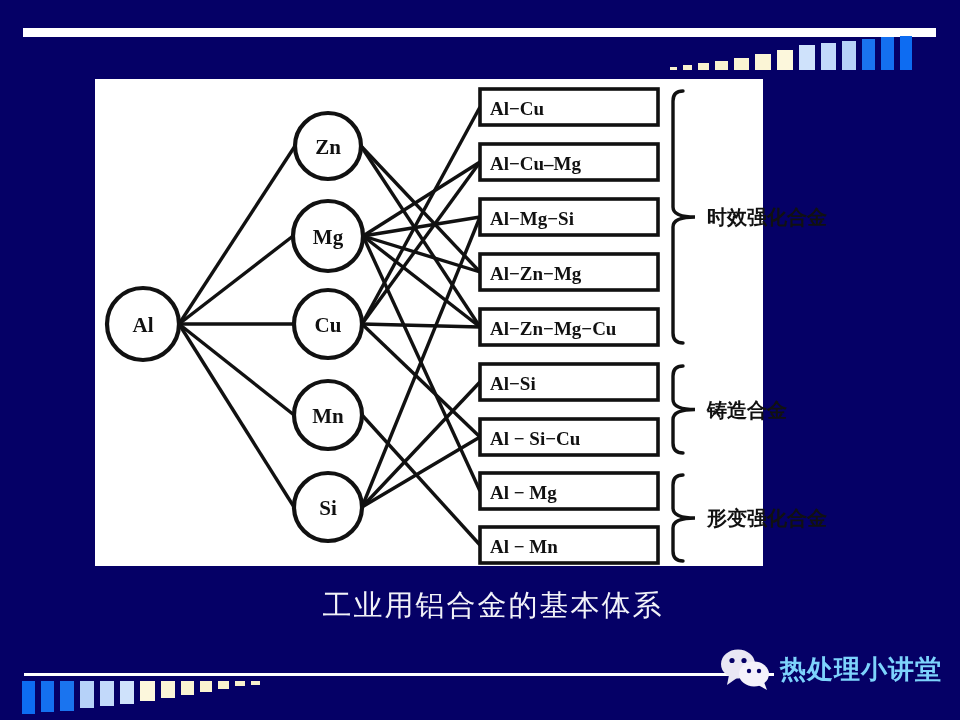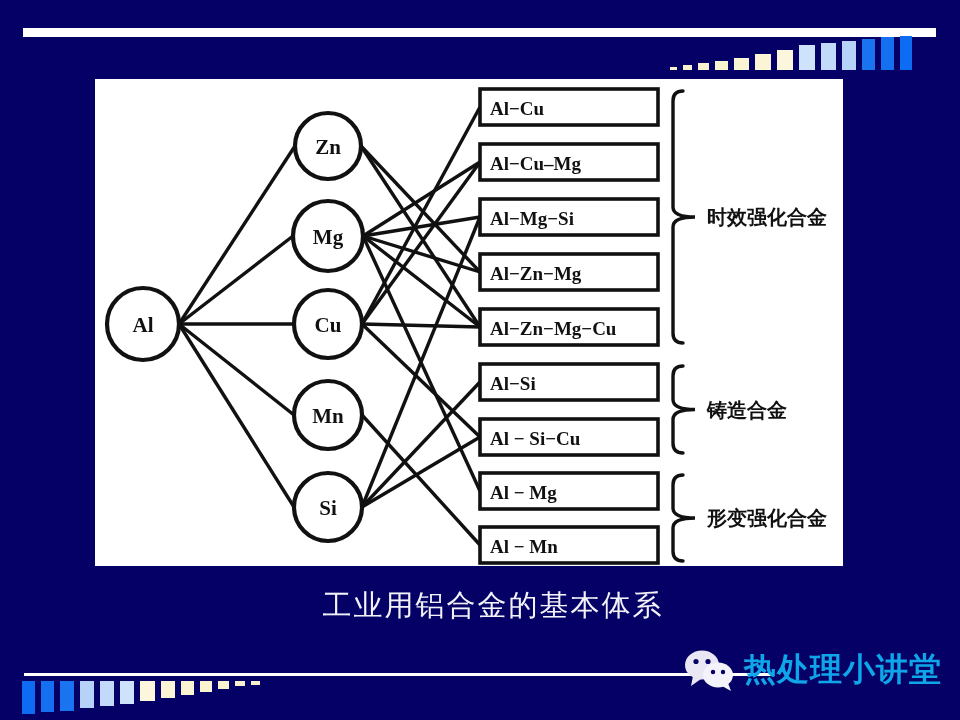--- a/index.html
+++ b/index.html
@@ -30,21 +30,21 @@
   }
   #bottom-bars{
     position:absolute;left:22px;top:681px;width:280px;height:33px;
   }
   #bottom-bars .bar{
     position:absolute;top:0;
   }
 
   
   #figure-panel{
-    position:absolute;left:95px;top:79px;width:748px;height:487px;
+    position:absolute;left:95px;top:79px;width:668px;height:487px;
     background:#ffffff;
   }
   #figure-svg{display:block;width:748px;height:487px;}
 
   .node-circle{fill:#ffffff;stroke:#111111;stroke-width:4.2;}
   .node-label{
     font-family:"Liberation Serif", serif;
     font-size:21px;font-weight:700;fill:#111111;
     text-anchor:middle;dominant-baseline:central;
   }
@@ -74,23 +74,23 @@
     margin-left:13px;
   }
 
   
   #watermark{
     position:absolute;right:18px;top:648px;
     display:flex;align-items:center;gap:8px;
   }
   #watermark .wx-icon{width:52px;height:42px;position:relative;}
   #watermark .wx-text{
-    color:#0ea5e9;
+    color:#7dd3fc;
     font-family:"DejaVu Sans", sans-serif;
-    font-size:32px;font-weight:700;letter-spacing:1px;
+    font-size:26px;font-weight:700;letter-spacing:1px;
     white-space:nowrap;
   }
 </style>
 </head>
 <body>
 
 <div id="top-rule"></div>
 <div id="top-bars">
     <div class="bar" style="width: 7px; height: 3px; background: rgb(247, 240, 205); left: 0px;"></div>
     <div class="bar" style="width: 9px; height: 5px; background: rgb(248, 241, 205); left: 13px;"></div>

